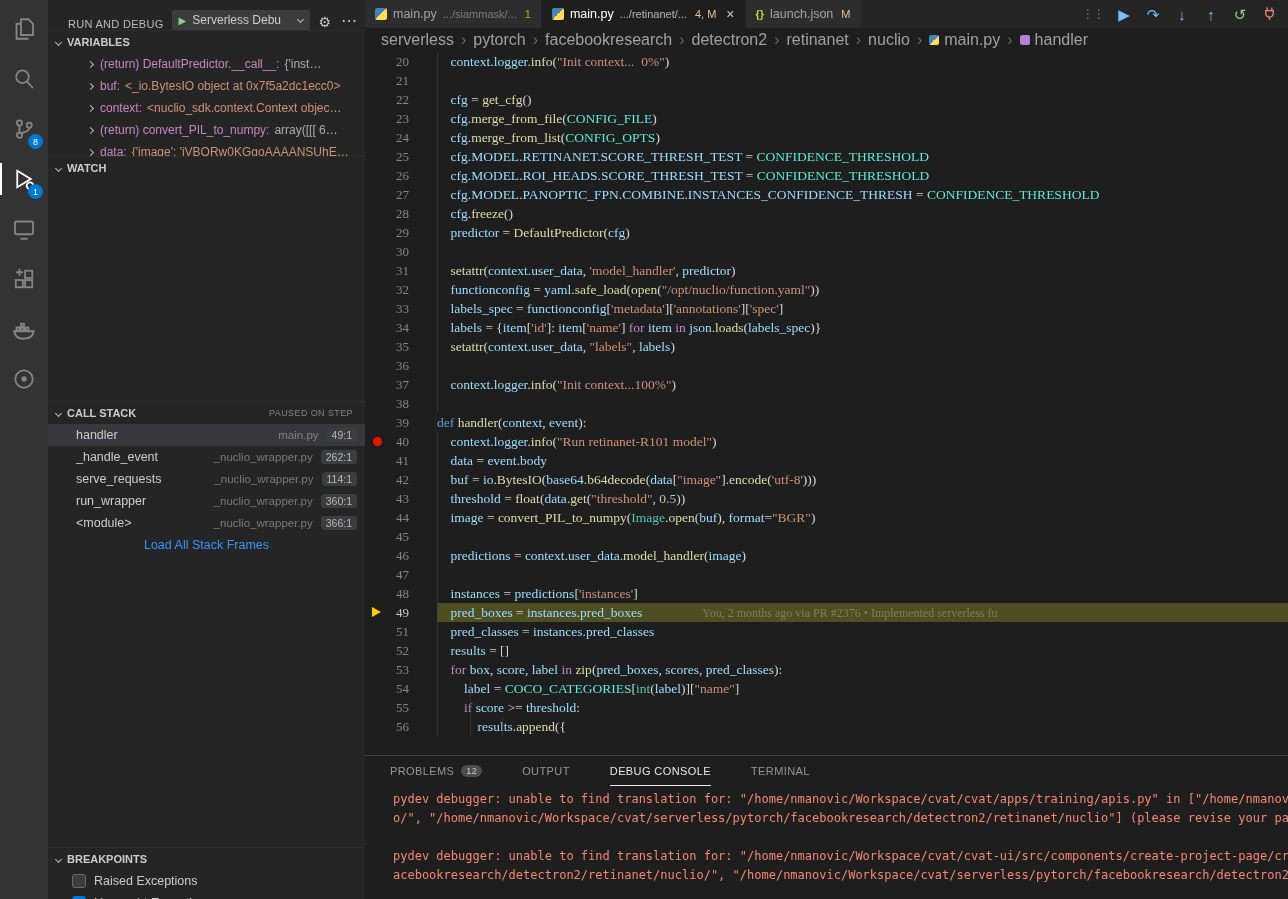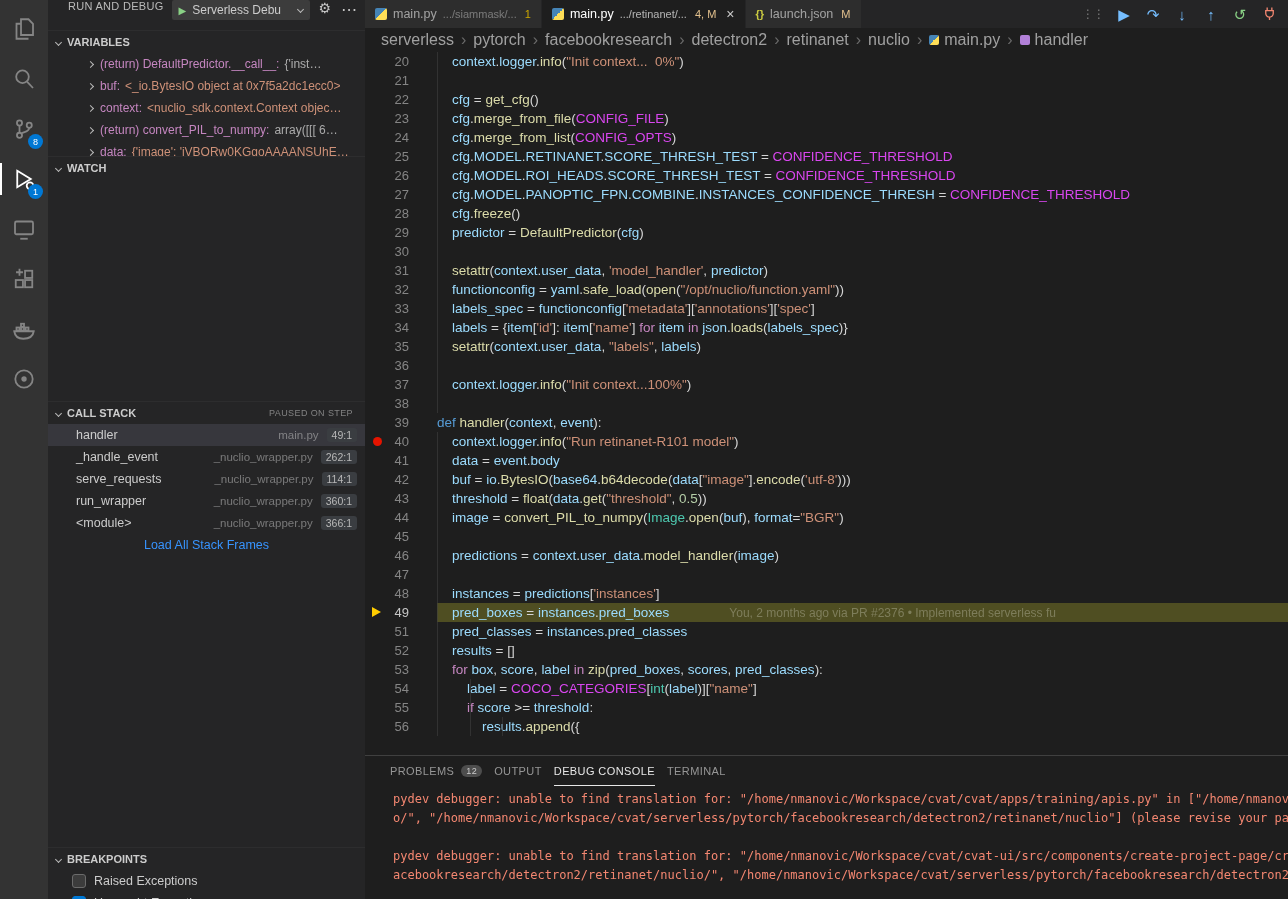--- a/index.html
+++ b/index.html
@@ -7,21 +7,21 @@
 #app{display:flex;width:1288px;height:899px}
 
 .activitybar{width:48px;background:#333333;flex:none;display:flex;flex-direction:column;padding-top:4px}
 .act-item{height:50px;display:flex;align-items:center;justify-content:center;position:relative;color:#858585;cursor:pointer}
 .act-item.active{color:#ffffff}
 .act-item.active::before{content:"";position:absolute;left:0;top:9px;bottom:9px;width:2px;background:#ffffff}
 .act-item svg{width:24px;height:24px;stroke:currentColor;fill:none;stroke-width:1.2}
 .act-badge{position:absolute;right:5px;bottom:5px;background:#0078d4;color:#fff;font-size:9px;min-width:15px;height:15px;border-radius:8px;display:flex;align-items:center;justify-content:center;padding:0 3px}
 
 .sidebar{width:317px;background:#252526;flex:none;display:flex;flex-direction:column;color:#cccccc;overflow:hidden}
-.sidebar-top{height:30px;display:flex;align-items:flex-start;padding:0 8px 0 20px;flex:none;gap:8px}
+.sidebar-top{height:30px;display:flex;align-items:flex-end;padding:0 8px 0 20px;flex:none;gap:8px}
 .sidebar-title{font-size:11px;color:#bbbbbb;letter-spacing:.3px;white-space:nowrap}
 .config-dd{background:#3c3c3c;border-radius:2px;height:20px;display:flex;align-items:center;padding:0 7px;font-size:12px;color:#cccccc;gap:6px;width:148px;cursor:pointer}
 .play-btn{color:#89d185;font-size:10px;flex:none}
 .dd-label{white-space:nowrap;overflow:hidden;flex:1}
 .chev{width:5px;height:5px;border-right:1px solid #b9b9b9;border-bottom:1px solid #b9b9b9;display:inline-block;transform:rotate(45deg);flex:none}
 .chev.collapsed{transform:rotate(-45deg)}
 .dd-chev{margin-bottom:2px}
 .hdr-ico{color:#c5c5c5;font-size:14px;cursor:pointer}
 .hdr-ico.more{font-size:16px;margin-left:2px}
 .sect{flex:none;border-top:1px solid rgba(204,204,204,.05)}
@@ -58,35 +58,35 @@
 .py-icon{width:12px;height:12px;border-radius:2px;background:linear-gradient(135deg,#4584b6 0 50%,#ffde57 50% 100%);flex:none}
 .py-icon.mini{width:10px;height:10px}
 .json-icon{color:#cbcb41;font-size:11px;font-weight:700}
 .sym-icon{width:10px;height:10px;border-radius:2px;background:#b180d7;flex:none}
 .dbg-toolbar{position:absolute;right:10px;top:2px;height:24px;display:flex;align-items:center;gap:11px;z-index:5}
 .grip{color:#7a7a7a;font-size:12px;letter-spacing:-1px;cursor:grab}
 .dbg-btn{font-size:15px;width:18px;text-align:center;cursor:pointer;line-height:1}
 .breadcrumbs{height:24px;display:flex;align-items:center;padding:0 16px;font-size:16px;color:#a0a0a0;gap:7px;flex:none;white-space:nowrap;overflow:hidden}
 .bc-sep{color:#6a6a6a}
 .bc-item{display:inline-flex;align-items:center;gap:5px;cursor:pointer}
-.editor{flex:1;overflow:hidden;font-family:Liberation Sans, sans-serif;font-size:13.5px;line-height:19px}
+.editor{flex:1;overflow:hidden;font-family:Liberation Serif, serif;font-size:13.5px;line-height:19px}
 .line{display:flex;height:19px}
 .gutter{width:72px;flex:none;position:relative;display:flex;align-items:center}
 .lnum{position:absolute;right:28px;color:#858585;font-size:13px}
 .line.cur .lnum{color:#c6c6c6}
 .bp-dot{position:absolute;left:8px;top:5px;width:9px;height:9px;border-radius:50%;background:#e51400}
 .cur-arrow{position:absolute;left:7px;top:4px;width:0;height:0;border-left:9px solid #ffcc00;border-top:5px solid transparent;border-bottom:5px solid transparent}
 .lcode{flex:1;white-space:pre;position:relative;min-width:0;overflow:hidden}
 .line.cur .lcode{background:rgba(255,252,50,.22)}
 .guide{position:absolute;top:0;bottom:0;width:1px;background:#404040;opacity:.6}
-.tw{color:#d4d4d4}.tv{color:#9cdcfe}.tf{color:#dcdcaa}.ts{color:#ce9178}.tk{color:#569cd6}.tc{color:#c586c0}.tK{color:#d946ef}.tn{color:#b5cea8}.tt{color:#4ec9b0}
+.tw{color:#d4d4d4}.tv{color:#9cdcfe}.tf{color:#dcdcaa}.ts{color:#ce9178}.tk{color:#569cd6}.tc{color:#c586c0}.tK{color:#5eead4}.tn{color:#b5cea8}.tt{color:#4ec9b0}
 .blame{color:rgba(190,190,170,.42);margin-left:60px;font-size:12px}
 
 .panel{height:144px;flex:none;border-top:1px solid rgba(128,128,128,.35);display:flex;flex-direction:column;background:#1e1e1e}
-.panel-tabs{height:30px;display:flex;align-items:flex-end;padding-left:25px;gap:12px;flex:none}
+.panel-tabs{height:30px;display:flex;align-items:flex-end;padding-left:25px;gap:40px;flex:none}
 .ptab{font-size:11px;letter-spacing:.4px;color:#969696;display:flex;align-items:center;gap:7px;height:100%;border-bottom:1px solid transparent;cursor:pointer}
 .ptab.active{color:#e7e7e7;border-bottom-color:#e7e7e7}
 .pbadge{background:#4d4d4d;color:#cccccc;font-size:9px;border-radius:8px;padding:1px 5px}
 .console{flex:1;font-family:"DejaVu Sans Mono",monospace;font-size:12px;line-height:19px;color:#f48771;padding:4px 0 0 28px;white-space:pre;overflow:hidden}
 .cline{height:19px}
 </style>
 </head>
 <body>
 
 <div id="app">

